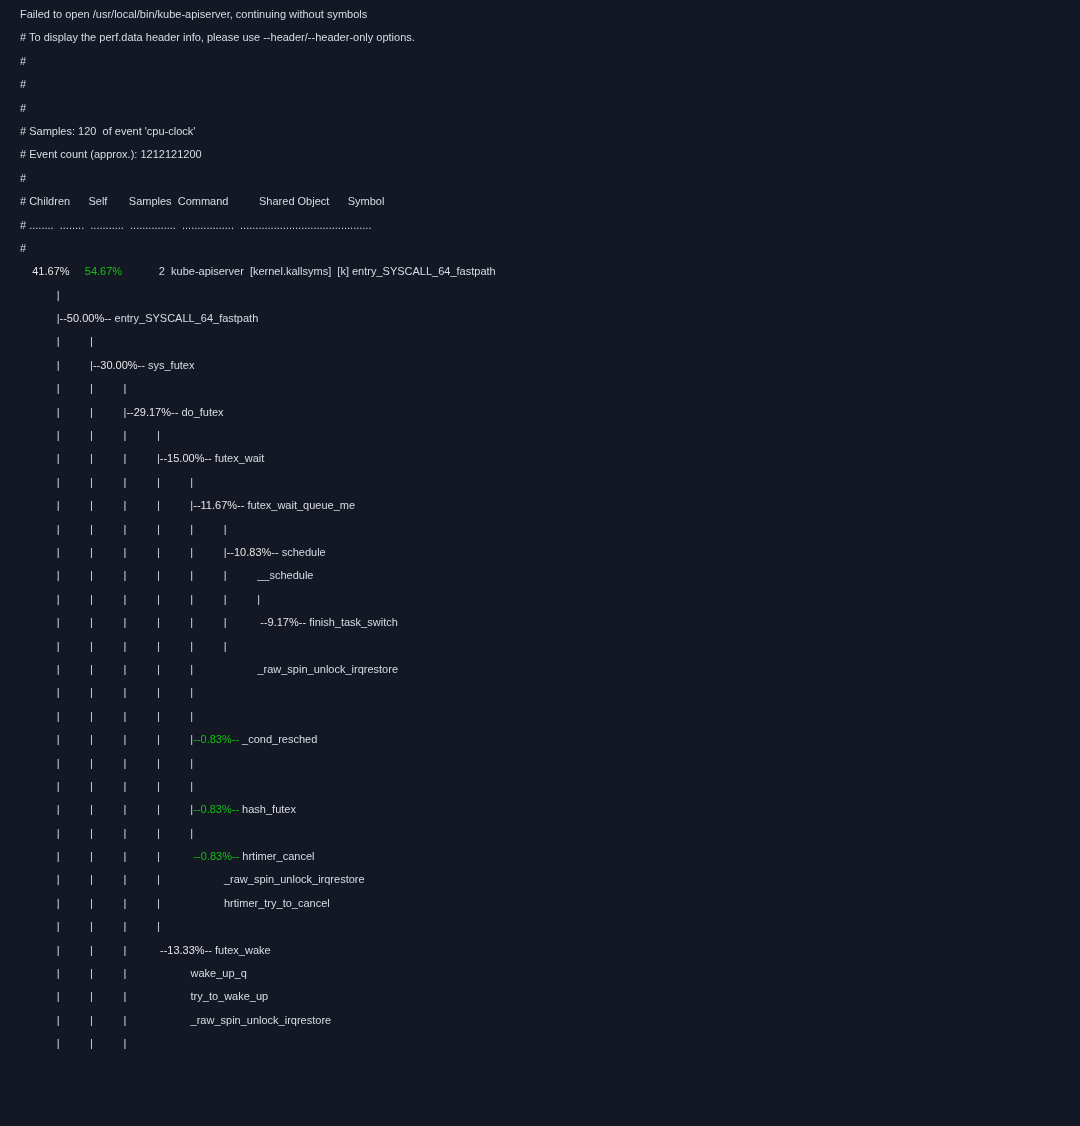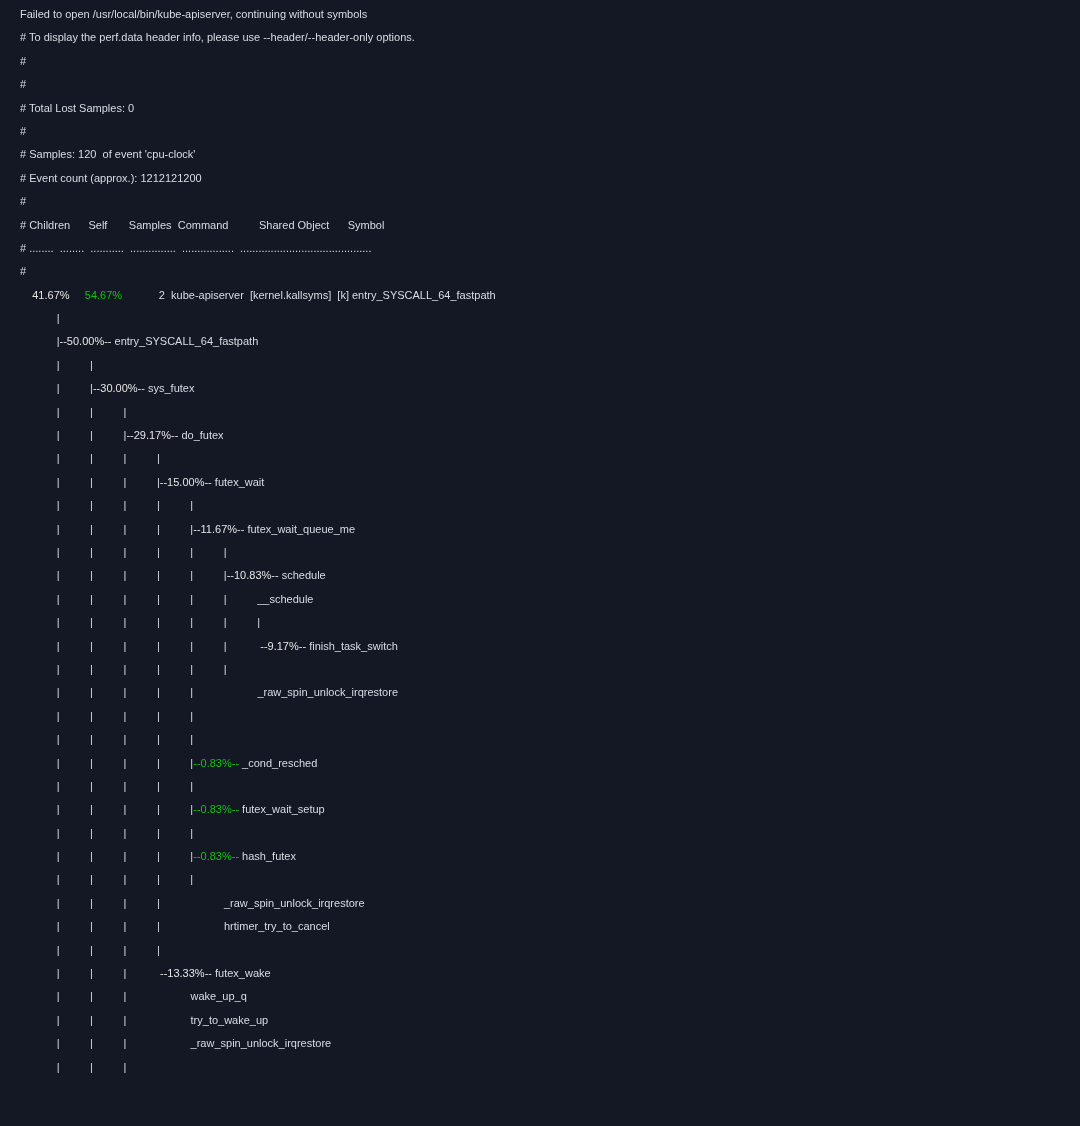--- a/index.html
+++ b/index.html
@@ -40,21 +40,20 @@
 </style>
 </head>
 <body>
 
 <div id="terminal">
   <div id="terminal-output">
       <div class="term-line"><span class="c-default">Failed to open /usr/local/bin/kube-apiserver, continuing without symbols</span></div>
       <div class="term-line"><span class="c-default"># To display the perf.data header info, please use --header/--header-only options.</span></div>
       <div class="term-line"><span class="c-default">#</span></div>
       <div class="term-line"><span class="c-default">#</span></div>
-      <div class="term-line"><span class="c-default"># Total Lost Samples: 0</span></div>
       <div class="term-line"><span class="c-default">#</span></div>
       <div class="term-line"><span class="c-default"># Samples: 120  of event 'cpu-clock'</span></div>
       <div class="term-line"><span class="c-default"># Event count (approx.): 1212121200</span></div>
       <div class="term-line"><span class="c-default">#</span></div>
       <div class="term-line"><span class="c-default"># Children      Self       Samples  Command          Shared Object      Symbol</span></div>
       <div class="term-line"><span class="c-default"># ........  ........  ...........  ...............  .................  ...........................................</span></div>
       <div class="term-line"><span class="c-default">#</span></div>
       <div class="term-line"><span class="c-default">    </span><span class="c-red">41.67%</span><span class="c-default">     </span><span class="c-green">54.67%</span><span class="c-default">            2  kube-apiserver  [kernel.kallsyms]  [k] entry_SYSCALL_64_fastpath</span></div>
       <div class="term-line"><span class="c-default">            |</span></div>
       <div class="term-line"><span class="c-default">            |</span><span class="c-red">--50.00%--</span><span class="c-default"> entry_SYSCALL_64_fastpath</span></div>
@@ -70,24 +69,24 @@
       <div class="term-line"><span class="c-default">            |          |          |          |          |          |</span><span class="c-red">--10.83%--</span><span class="c-default"> schedule</span></div>
       <div class="term-line"><span class="c-default">            |          |          |          |          |          |          __schedule</span></div>
       <div class="term-line"><span class="c-default">            |          |          |          |          |          |          |</span></div>
       <div class="term-line"><span class="c-default">            |          |          |          |          |          |           </span><span class="c-red">--9.17%--</span><span class="c-default"> finish_task_switch</span></div>
       <div class="term-line"><span class="c-default">            |          |          |          |          |          |</span></div>
       <div class="term-line"><span class="c-default">            |          |          |          |          |                     _raw_spin_unlock_irqrestore</span></div>
       <div class="term-line"><span class="c-default">            |          |          |          |          |</span></div>
       <div class="term-line"><span class="c-default">            |          |          |          |          |</span></div>
       <div class="term-line"><span class="c-default">            |          |          |          |          |</span><span class="c-green">--0.83%--</span><span class="c-default"> _cond_resched</span></div>
       <div class="term-line"><span class="c-default">            |          |          |          |          |</span></div>
-      <div class="term-line"><span class="c-default">            |          |          |          |          |</span><span class="c-green">--0.83%--</span><span class="c-default"> futex_wait_setup</span></div>
       <div class="term-line"><span class="c-default">            |          |          |          |          |</span></div>
       <div class="term-line"><span class="c-default">            |          |          |          |          |</span><span class="c-green">--0.83%--</span><span class="c-default"> hash_futex</span></div>
       <div class="term-line"><span class="c-default">            |          |          |          |          |</span></div>
+      <div class="term-line"><span class="c-default">            |          |          |          |           </span><span class="c-green">--0.83%--</span><span class="c-default"> hrtimer_cancel</span></div>
       <div class="term-line"><span class="c-default">            |          |          |          |                     _raw_spin_unlock_irqrestore</span></div>
       <div class="term-line"><span class="c-default">            |          |          |          |                     hrtimer_try_to_cancel</span></div>
       <div class="term-line"><span class="c-default">            |          |          |          |</span></div>
       <div class="term-line"><span class="c-default">            |          |          |           </span><span class="c-red">--13.33%--</span><span class="c-default"> futex_wake</span></div>
       <div class="term-line"><span class="c-default">            |          |          |                     wake_up_q</span></div>
       <div class="term-line"><span class="c-default">            |          |          |                     try_to_wake_up</span></div>
       <div class="term-line"><span class="c-default">            |          |          |                     _raw_spin_unlock_irqrestore</span></div>
       <div class="term-line"><span class="c-default">            |          |          |</span></div>
       <div class="term-line"></div>
     </div>

